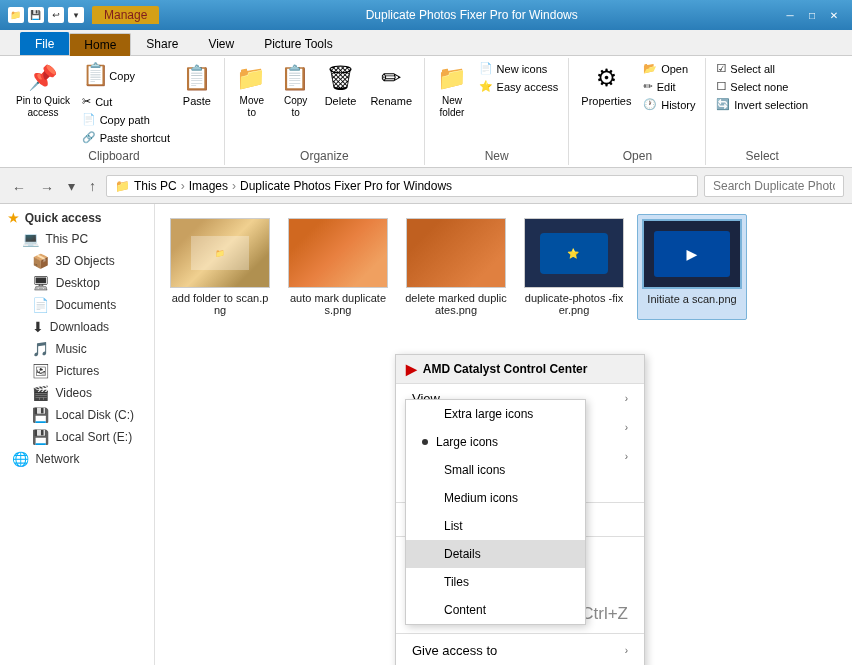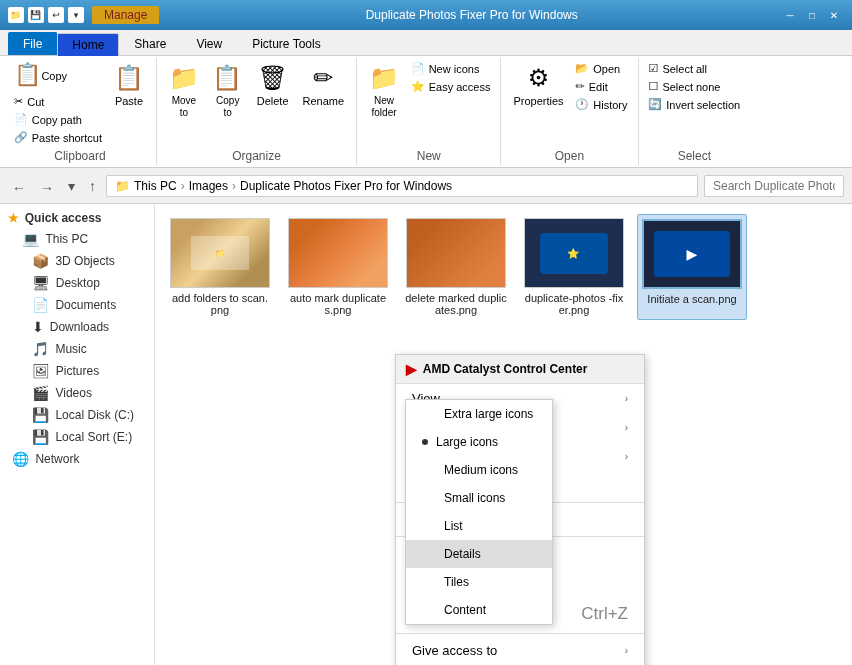--- a/index.html
+++ b/index.html
@@ -19,34 +19,34 @@
     .title-bar-manage { background: #d4a017; color: #7f1d1d; padding: 2px 12px; font-size: 12px; border-radius: 2px 2px 0 0; margin-right: 4px; }
     .window-controls { display: flex; gap: 2px; }
     .win-btn { width: 20px; height: 20px; display: flex; align-items: center; justify-content: center; color: white; font-size: 10px; cursor: pointer; }
 
     
     .ribbon-tabs {
       height: 26px;
       background: #f0f0f0;
       display: flex;
       align-items: flex-end;
-      padding: 0 8px;
+      padding: 0 20px;
       border-bottom: 1px solid #ccc;
     }
     .ribbon-tab {
       padding: 4px 14px;
       font-size: 12px;
       cursor: pointer;
       border: 1px solid transparent;
       border-bottom: none;
       border-radius: 2px 2px 0 0;
       background: transparent;
     }
     .ribbon-tab.active {
-      background: #1d4ed8;
+      background: #a16207;
       border-color: #ccc;
       border-bottom-color: white;
       margin-bottom: -1px;
       z-index: 1;
     }
     .ribbon-tab.file-tab {
       background: #0072c6;
       color: white;
       border-color: #0072c6;
       padding: 4px 14px;
@@ -239,21 +239,21 @@
     .ctx-shortcut { font-size: 17px; color: #888; }
 
     
     .submenu {
       position: absolute;
       left: 250px;
       top: 195px;
       background: white;
       border: 1px solid #ccc;
       box-shadow: 2px 2px 8px rgba(0,0,0,0.2);
-      width: 148px;
+      width: 181px;
       z-index: 101;
     }
     .sub-item {
       padding: 7px 16px;
       cursor: pointer;
       display: flex;
       align-items: center;
       gap: 8px;
     }
     .sub-item.highlighted { background: #ddd; }
@@ -305,20 +305,25 @@
   <div class="ribbon-tab active">Home</div>
   <div class="ribbon-tab">Share</div>
   <div class="ribbon-tab">View</div>
   <div class="ribbon-tab">Picture Tools</div>
 </div>
 
 <div class="ribbon">
 
   <div class="ribbon-group">
     <div class="ribbon-buttons">
+      <div class="ribbon-btn-large">
+        <span class="icon ico-pin"></span>
+        <span style="font-size:10px; white-space: pre-line; text-align:center;">Pin to Quick
+access</span>
+      </div>
       <div class="ribbon-col">
         <div class="ribbon-btn-large" style="flex-direction:row; padding:2px 4px; min-width:unset;">
           <span class="icon ico-copy" style="font-size:22px;"></span>
           <span>Copy</span>
         </div>
         <div class="ribbon-col">
           <div class="ribbon-btn-small">
             <span class="ico-cut"></span>
             <span>Cut</span>
           </div>
@@ -500,21 +505,21 @@
   </div>
 
   <div class="file-area">
 
     <div class="file-item">
       <div class="file-thumbnail thumb-1">
         <div style="width:100%;height:100%;background:linear-gradient(135deg,#c8a060 20%,#f0d090 50%,#b09050 80%);display:flex;align-items:center;justify-content:center;">
           <div style="width:60%;height:50%;background:rgba(255,255,255,0.3);display:flex;align-items:center;justify-content:center;font-size:8px;">📁</div>
         </div>
       </div>
-      <span class="file-name">add folders to
+      <span class="file-name">add folder to
 scan.png</span>
     </div>
     <div class="file-item">
       <div class="file-thumbnail thumb-2">
         <div style="width:100%;height:100%;background:linear-gradient(135deg,#d06820 20%,#e88040 50%,#f0a060 80%);"></div>
       </div>
       <span class="file-name">auto mark
 duplicates.png</span>
     </div>
     <div class="file-item">
@@ -599,25 +604,25 @@
       <div class="sub-item">
         <span style="width:14px;"></span>
         <span>Extra large icons</span>
       </div>
       <div class="sub-item">
         <span class="dot"></span>
         <span>Large icons</span>
       </div>
       <div class="sub-item">
         <span style="width:14px;"></span>
-        <span>Medium icons</span>
+        <span>Small icons</span>
       </div>
       <div class="sub-item">
         <span style="width:14px;"></span>
-        <span>Small icons</span>
+        <span>Medium icons</span>
       </div>
       <div class="sub-item">
         <span style="width:14px;"></span>
         <span>List</span>
       </div>
       <div class="sub-item highlighted">
         <span style="width:14px;"></span>
         <span>Details</span>
       </div>
       <div class="sub-item">

